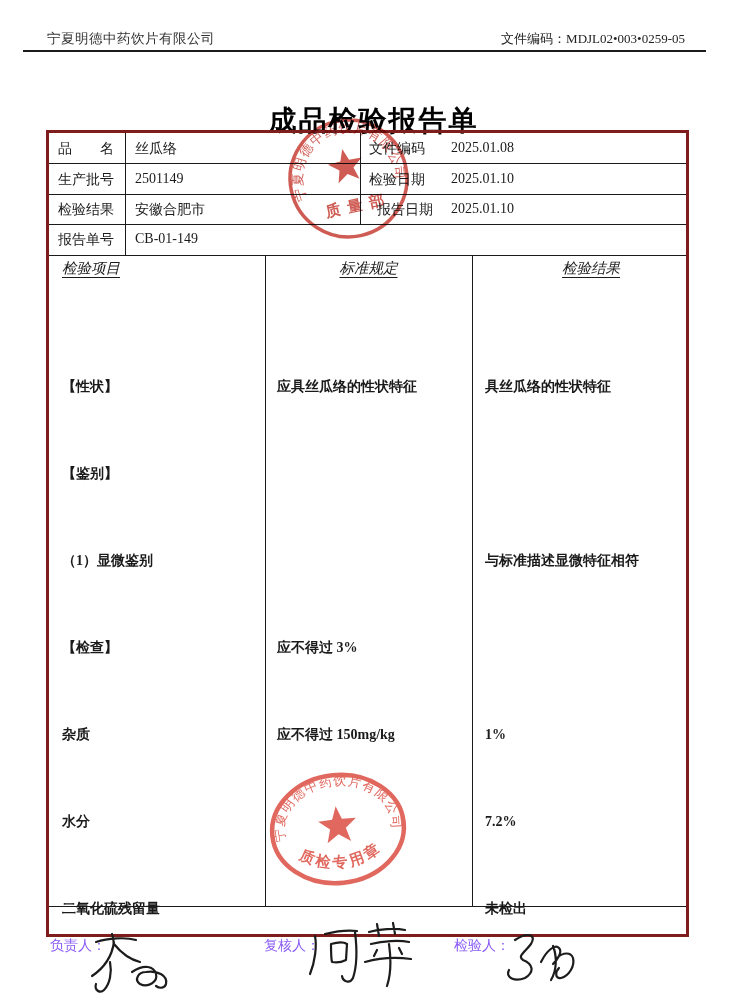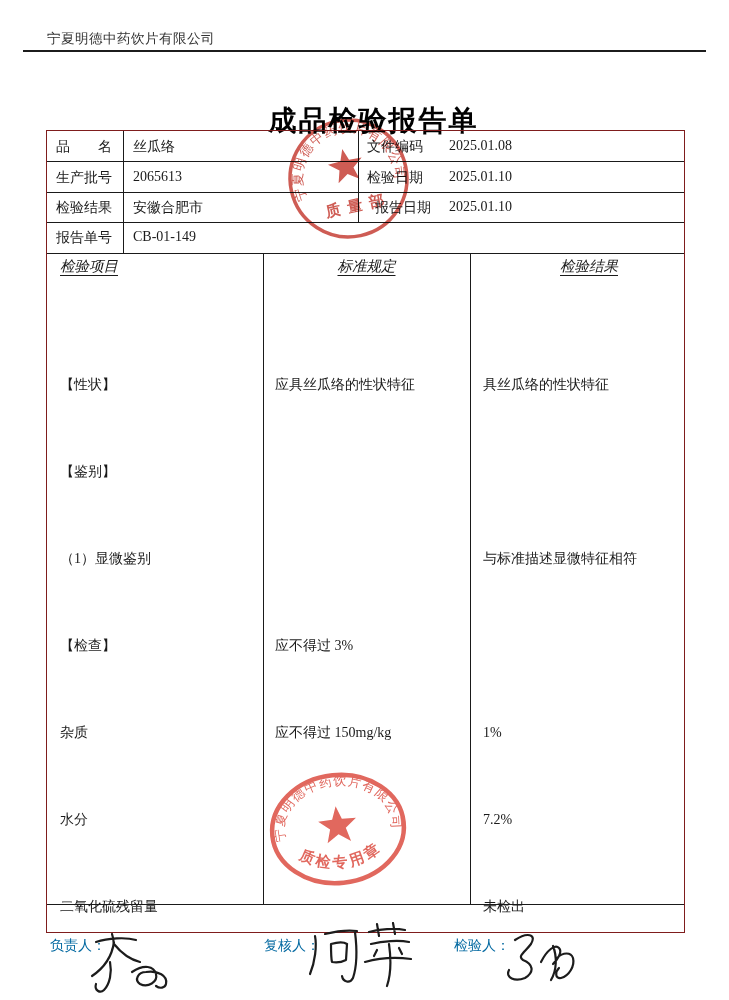--- a/index.html
+++ b/index.html
@@ -6,43 +6,44 @@
   .page{position:relative;width:729px;height:1000px;background:#ffffff;overflow:hidden;
         font-family:"Liberation Serif","DejaVu Serif",serif;color:#1a1a1a;}
   
   .hdr-company{position:absolute;left:47px;top:30px;font-size:13.5px;color:#333;letter-spacing:.5px;}
   .hdr-code{position:absolute;right:44px;top:30px;font-size:13px;color:#222;}
   .hdr-rule{position:absolute;left:23px;top:50px;width:683px;height:2px;background:#1c1c1c;}
   .title{position:absolute;left:9px;top:80px;width:100%;text-align:center;
          font-size:28px;font-weight:bold;letter-spacing:2px;color:#000;margin-top:22px;}
   
   .doc-table{position:absolute;left:46px;top:130px;width:637px;height:801px;
-             border:1px solid #7f1d1d;font-size:14px;}
+             border:3px solid #7f1d1d;font-size:14px;}
   .hline{position:absolute;left:0;width:100%;height:1px;background:#1a1a1a;}
   .vline{position:absolute;width:1px;background:#1a1a1a;}
   .cell-text{position:absolute;white-space:nowrap;}
   .info-label{font-size:14px;}
   .col-head{position:absolute;top:126px;height:20px;text-decoration:underline;
             text-underline-offset:4px;font-size:14.5px;font-style:italic;}
-  .col-lines{position:absolute;top:181px;line-height:29px;font-size:14px;white-space:pre;}
+  .col-lines{position:absolute;top:181px;line-height:29px;font-size:14px;white-space:pre;font-weight:bold;}
   .concl{position:absolute;left:0;top:773px;width:100%;height:28px;line-height:28px;padding-left:10px;box-sizing:border-box;}
   .concl b{font-weight:bold;}
   
-  .sig-label{position:absolute;font-size:14px;color:#0369a1;}
+  .sig-label{position:absolute;font-size:14px;color:#8b5cf6;}
   .sig{position:absolute;}
   
   .stamp{position:absolute;mix-blend-mode:multiply;opacity:.88;}
   .stamp text{font-family:"Liberation Serif","DejaVu Serif",serif;}
 </style>
 </head>
 <body>
 
 <div class="page">
 
   <div class="hdr-company">宁夏明德中药饮片有限公司</div>
+  <div class="hdr-code"><span>文件编码：</span><span>MDJL02•003•0259-05</span></div>
   <div class="hdr-rule"></div>
   <div class="title">成品检验报告单</div>
 
   <div class="doc-table">
 
     <div class="hline" style="top:30px"></div>
     <div class="hline" style="top:61px"></div>
     <div class="hline" style="top:91px"></div>
     <div class="hline" style="top:122px"></div>
     <div class="hline" style="top:773px"></div>
@@ -50,21 +51,21 @@
     <div class="vline" style="left:311px;top:0;height:91px"></div>
     <div class="vline" style="left:216px;top:122px;height:651px"></div>
     <div class="vline" style="left:423px;top:122px;height:651px"></div>
 
     <div class="cell-text info-label" style="left:9px;top:7px">品　　名</div>
     <div class="cell-text info-label" style="left:9px;top:38px">生产批号</div>
     <div class="cell-text info-label" style="left:9px;top:68px">检验结果</div>
     <div class="cell-text info-label" style="left:9px;top:98px">报告单号</div>
 
     <div class="cell-text" style="left:86px;top:7px">丝瓜络</div>
-    <div class="cell-text" style="left:86px;top:38px">2065613</div>
+    <div class="cell-text" style="left:86px;top:38px">2501149</div>
     <div class="cell-text" style="left:86px;top:68px">安徽合肥市</div>
     <div class="cell-text" style="left:86px;top:98px">CB-01-149</div>
 
     <div class="cell-text" style="left:320px;top:7px">文件编码</div>
     <div class="cell-text" style="left:320px;top:38px">检验日期</div>
     <div class="cell-text" style="left:328px;top:68px">报告日期</div>
 
     <div class="cell-text" style="left:402px;top:7px">2025.01.08</div>
     <div class="cell-text" style="left:402px;top:38px">2025.01.10</div>
     <div class="cell-text" style="left:402px;top:68px">2025.01.10</div>

